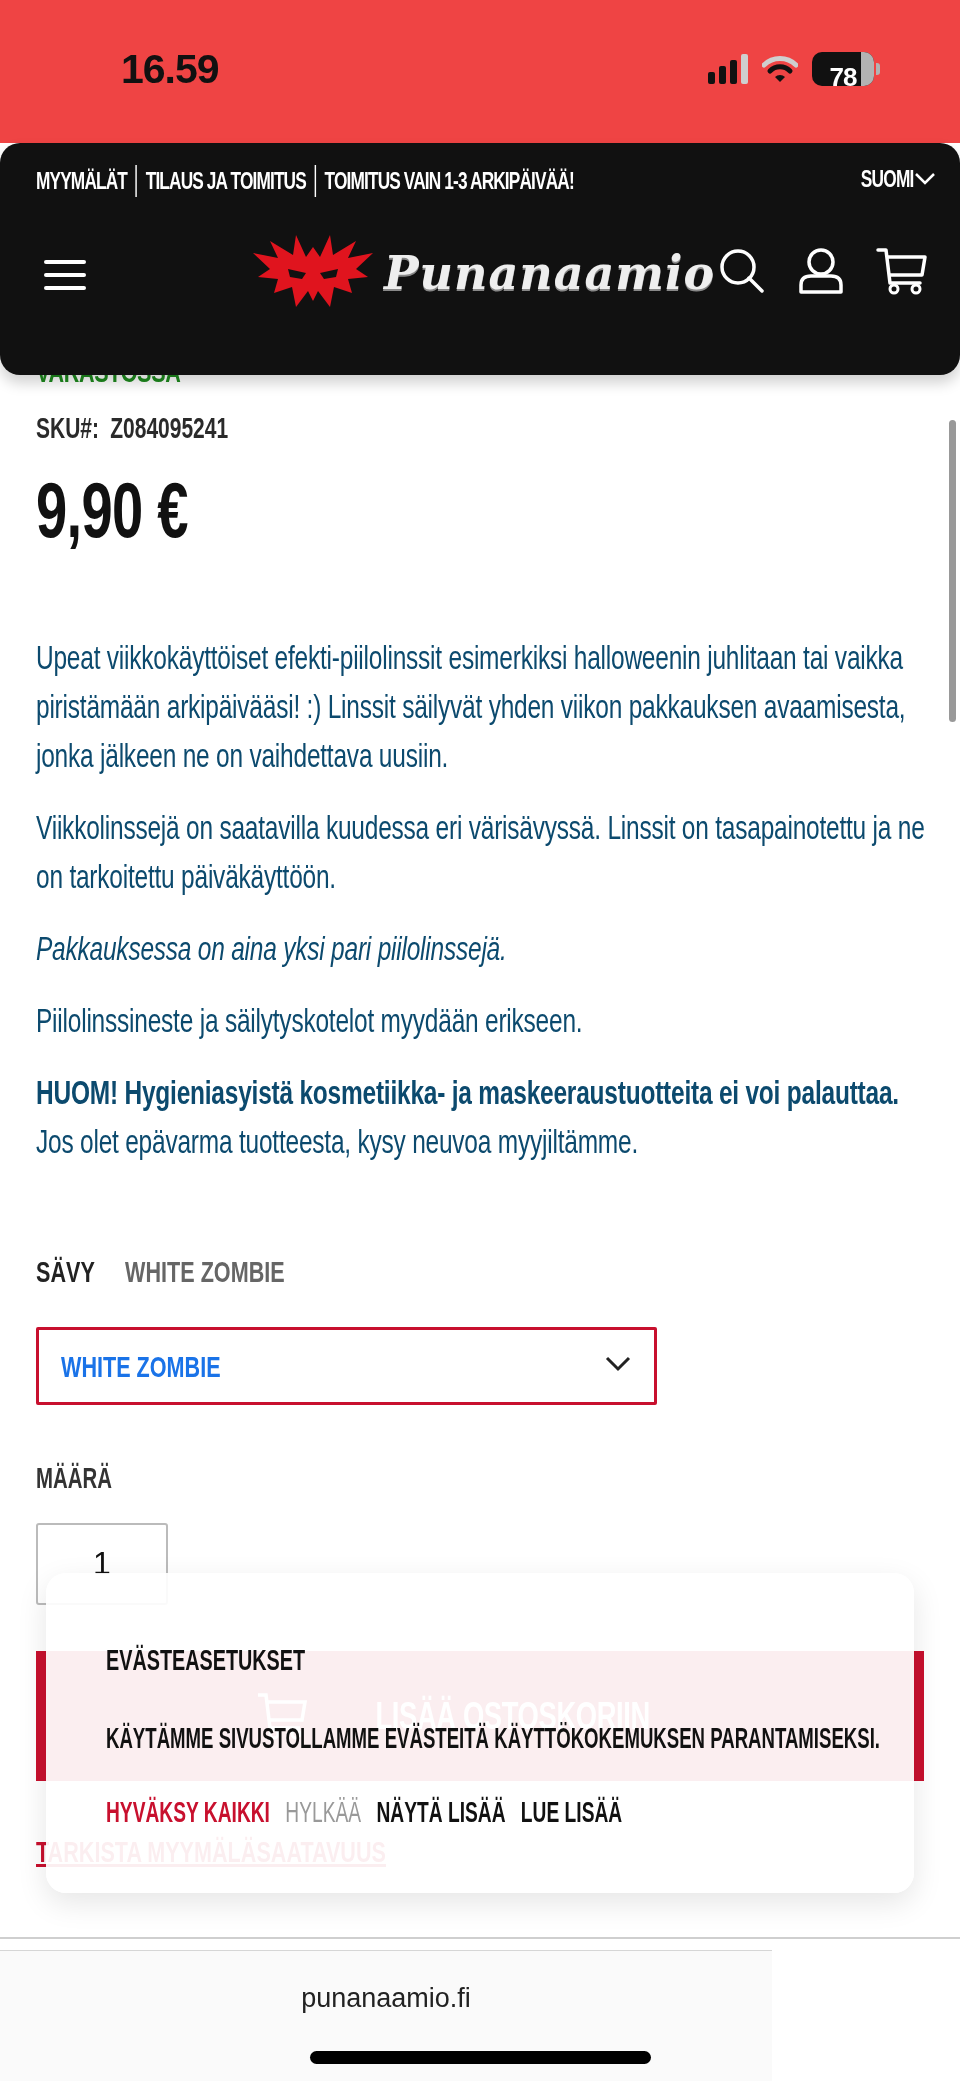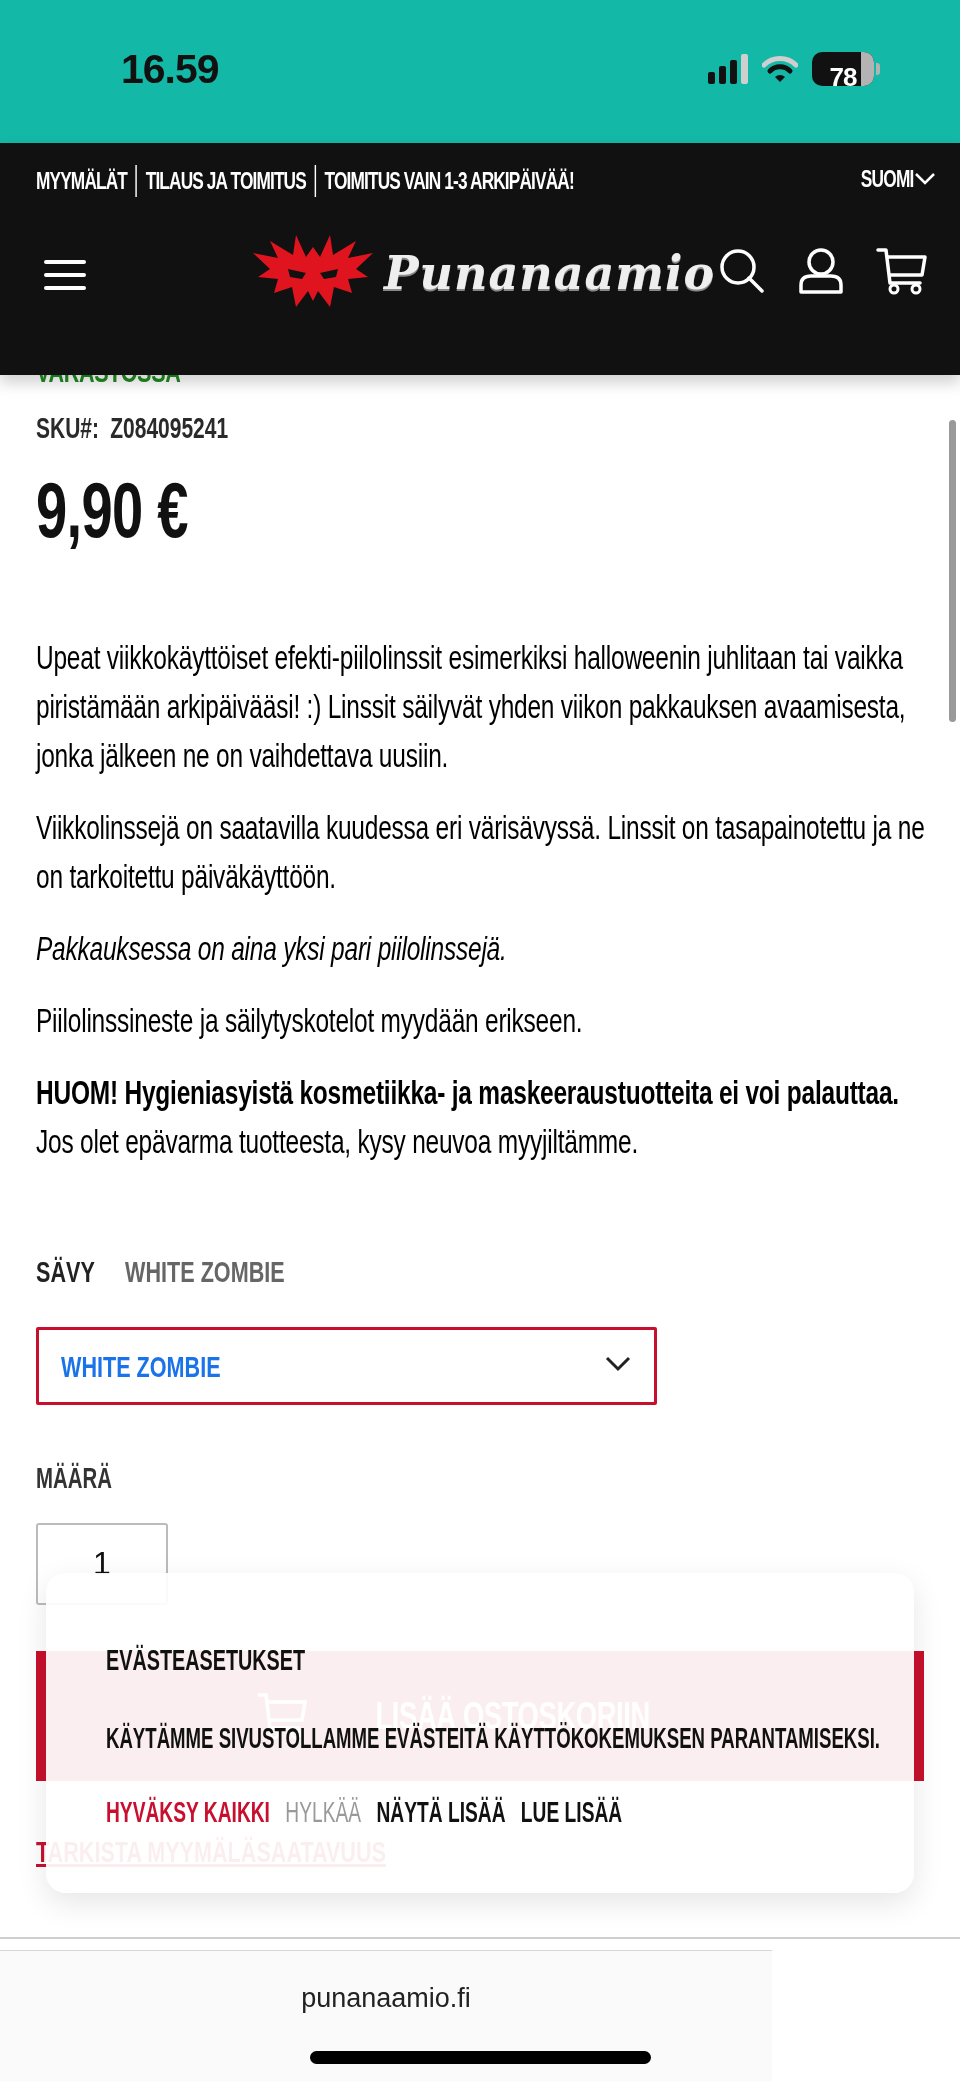--- a/index.html
+++ b/index.html
@@ -1,50 +1,50 @@
 <!DOCTYPE html>
 <html><head>
 <meta charset="utf-8">
 <style>
   * { box-sizing: border-box; margin: 0; padding: 0; }
   html, body { width: 960px; height: 2081px; overflow: hidden; background: #fff; }
   body { position: relative; font-family: "Liberation Sans", sans-serif; color: #333; }
 
   
-  .status-bar { position: absolute; top: 0; left: 0; width: 960px; height: 143px; background: #14b8a6; }
+  .status-bar { position: absolute; top: 0; left: 0; width: 960px; height: 143px; background: #ef4444; }
   .status-time { position: absolute; left: 121px; top: 46px; font-size: 41px; font-weight: bold; color: #111; letter-spacing: -1px; }
   .status-icons { position: absolute; right: 80px; top: 52px; display: flex; align-items: center; gap: 14px; }
   .signal { display: flex; align-items: flex-end; gap: 4px; height: 30px; }
   .signal span { width: 7px; background: #111; border-radius: 2px; }
   .signal span.dim { background: #cfcfcf; }
   .battery { position: relative; width: 62px; height: 34px; border-radius: 10px; background: #111; display: flex; align-items: center; justify-content: center; overflow: hidden; }
   .battery .rest { position: absolute; right: 0; top: 0; bottom: 0; width: 13px; background: #b3b3b3; }
   .battery .pct { position: relative; color: #fff; font-weight: bold; font-size: 26px; letter-spacing: -1px; margin-top: 16px; }
   .battery-tip { width: 4px; height: 12px; background: #b3b3b3; border-radius: 0 3px 3px 0; margin-left: -12px; }
 
   
-  .site-header { position: absolute; top: 143px; left: 0; width: 960px; height: 232px; background: #111; box-shadow: 0 8px 14px rgba(0,0,0,0.18); z-index: 5; }
+  .site-header { position: absolute; top: 143px; left: 0; width: 960px; height: 232px; background: #111; box-shadow: 0 8px 14px rgba(0,0,0,0.18); z-index: 5; border-radius: 20px; }
   .top-links { position: absolute; left: 36px; top: 22px; display: flex; align-items: center; color: #fff; font-size: 24px; font-weight: bold; letter-spacing: -1.2px; transform: scaleX(0.72); transform-origin: left center; white-space: nowrap; }
   .top-links .sep { display: inline-block; width: 2px; height: 32px; background: #fff; margin: 0 12px; }
   .lang { position: absolute; right: 24px; top: 22px; color: #fff; font-size: 24px; font-weight: bold; display: flex; align-items: center; gap: 0; }
   .lang .lbl { display: inline-block; transform: scaleX(0.72); transform-origin: right center; letter-spacing: -1px; }
   .hamburger { position: absolute; left: 44px; top: 117px; width: 42px; height: 30px; display: flex; flex-direction: column; justify-content: space-between; cursor: pointer; }
   .hamburger span { display: block; height: 4px; background: #fff; border-radius: 2px; }
   .logo { position: absolute; left: 248px; top: 90px; display: flex; align-items: center; gap: 6px; justify-content: flex-end; }
   .logo-text { font-family: "DejaVu Serif", serif; font-style: italic; font-weight: bold; font-size: 46px; color: #eee; letter-spacing: 1px; text-shadow: 0 2px 0 #888; }
   .header-icons { position: absolute; right: 32px; top: 104px; display: flex; gap: 32px; align-items: center; }
 
   
   .content { position: absolute; left: 0; top: 375px; width: 960px; }
   .stock { position: absolute; left: 36px; top: -20px; color: #1e8a1e; font-weight: bold; font-size: 30px; transform: scaleX(0.72); transform-origin: left center; letter-spacing: -0.5px; }
   .sku { position: absolute; left: 36px; top: 36px; font-size: 30px; color: #2a2a2a; font-weight: bold; transform: scaleX(0.7); transform-origin: left center; white-space: nowrap; }
   .sku .val { margin-left: 16px; }
   .price { position: absolute; left: 36px; top: 90px; font-size: 78px; font-weight: bold; color: #111; transform: scaleX(0.72); transform-origin: left center; letter-spacing: -1px; }
 
-  .desc { position: absolute; left: 36px; top: 258px; width: 900px; color: #000000; }
+  .desc { position: absolute; left: 36px; top: 258px; width: 900px; color: #0c4a6e; }
   .desc p { font-size: 34px; line-height: 49px; transform: scaleX(0.72); transform-origin: left top; width: 1250px; margin-bottom: 23px; letter-spacing: -0.3px; }
   .desc p.italic { font-style: italic; }
   .desc p b { font-weight: bold; }
 
   .variant-label { position: absolute; left: 36px; top: 880px; display: flex; gap: 42px; font-size: 30px; font-weight: bold; transform: scaleX(0.72); transform-origin: left center; white-space: nowrap; }
   .variant-label .k { color: #222; }
   .variant-label .v { color: #666; }
   .select { position: absolute; left: 36px; top: 952px; width: 621px; height: 78px; border: 3px solid #c8102e; border-radius: 2px; background: #fff; cursor: pointer; }
   .select .sel-val { position: absolute; left: 22px; top: 20px; font-size: 30px; font-weight: bold; color: #1a73e8; transform: scaleX(0.72); transform-origin: left center; white-space: nowrap; }
   .select .chev { position: absolute; right: 22px; top: 24px; }

